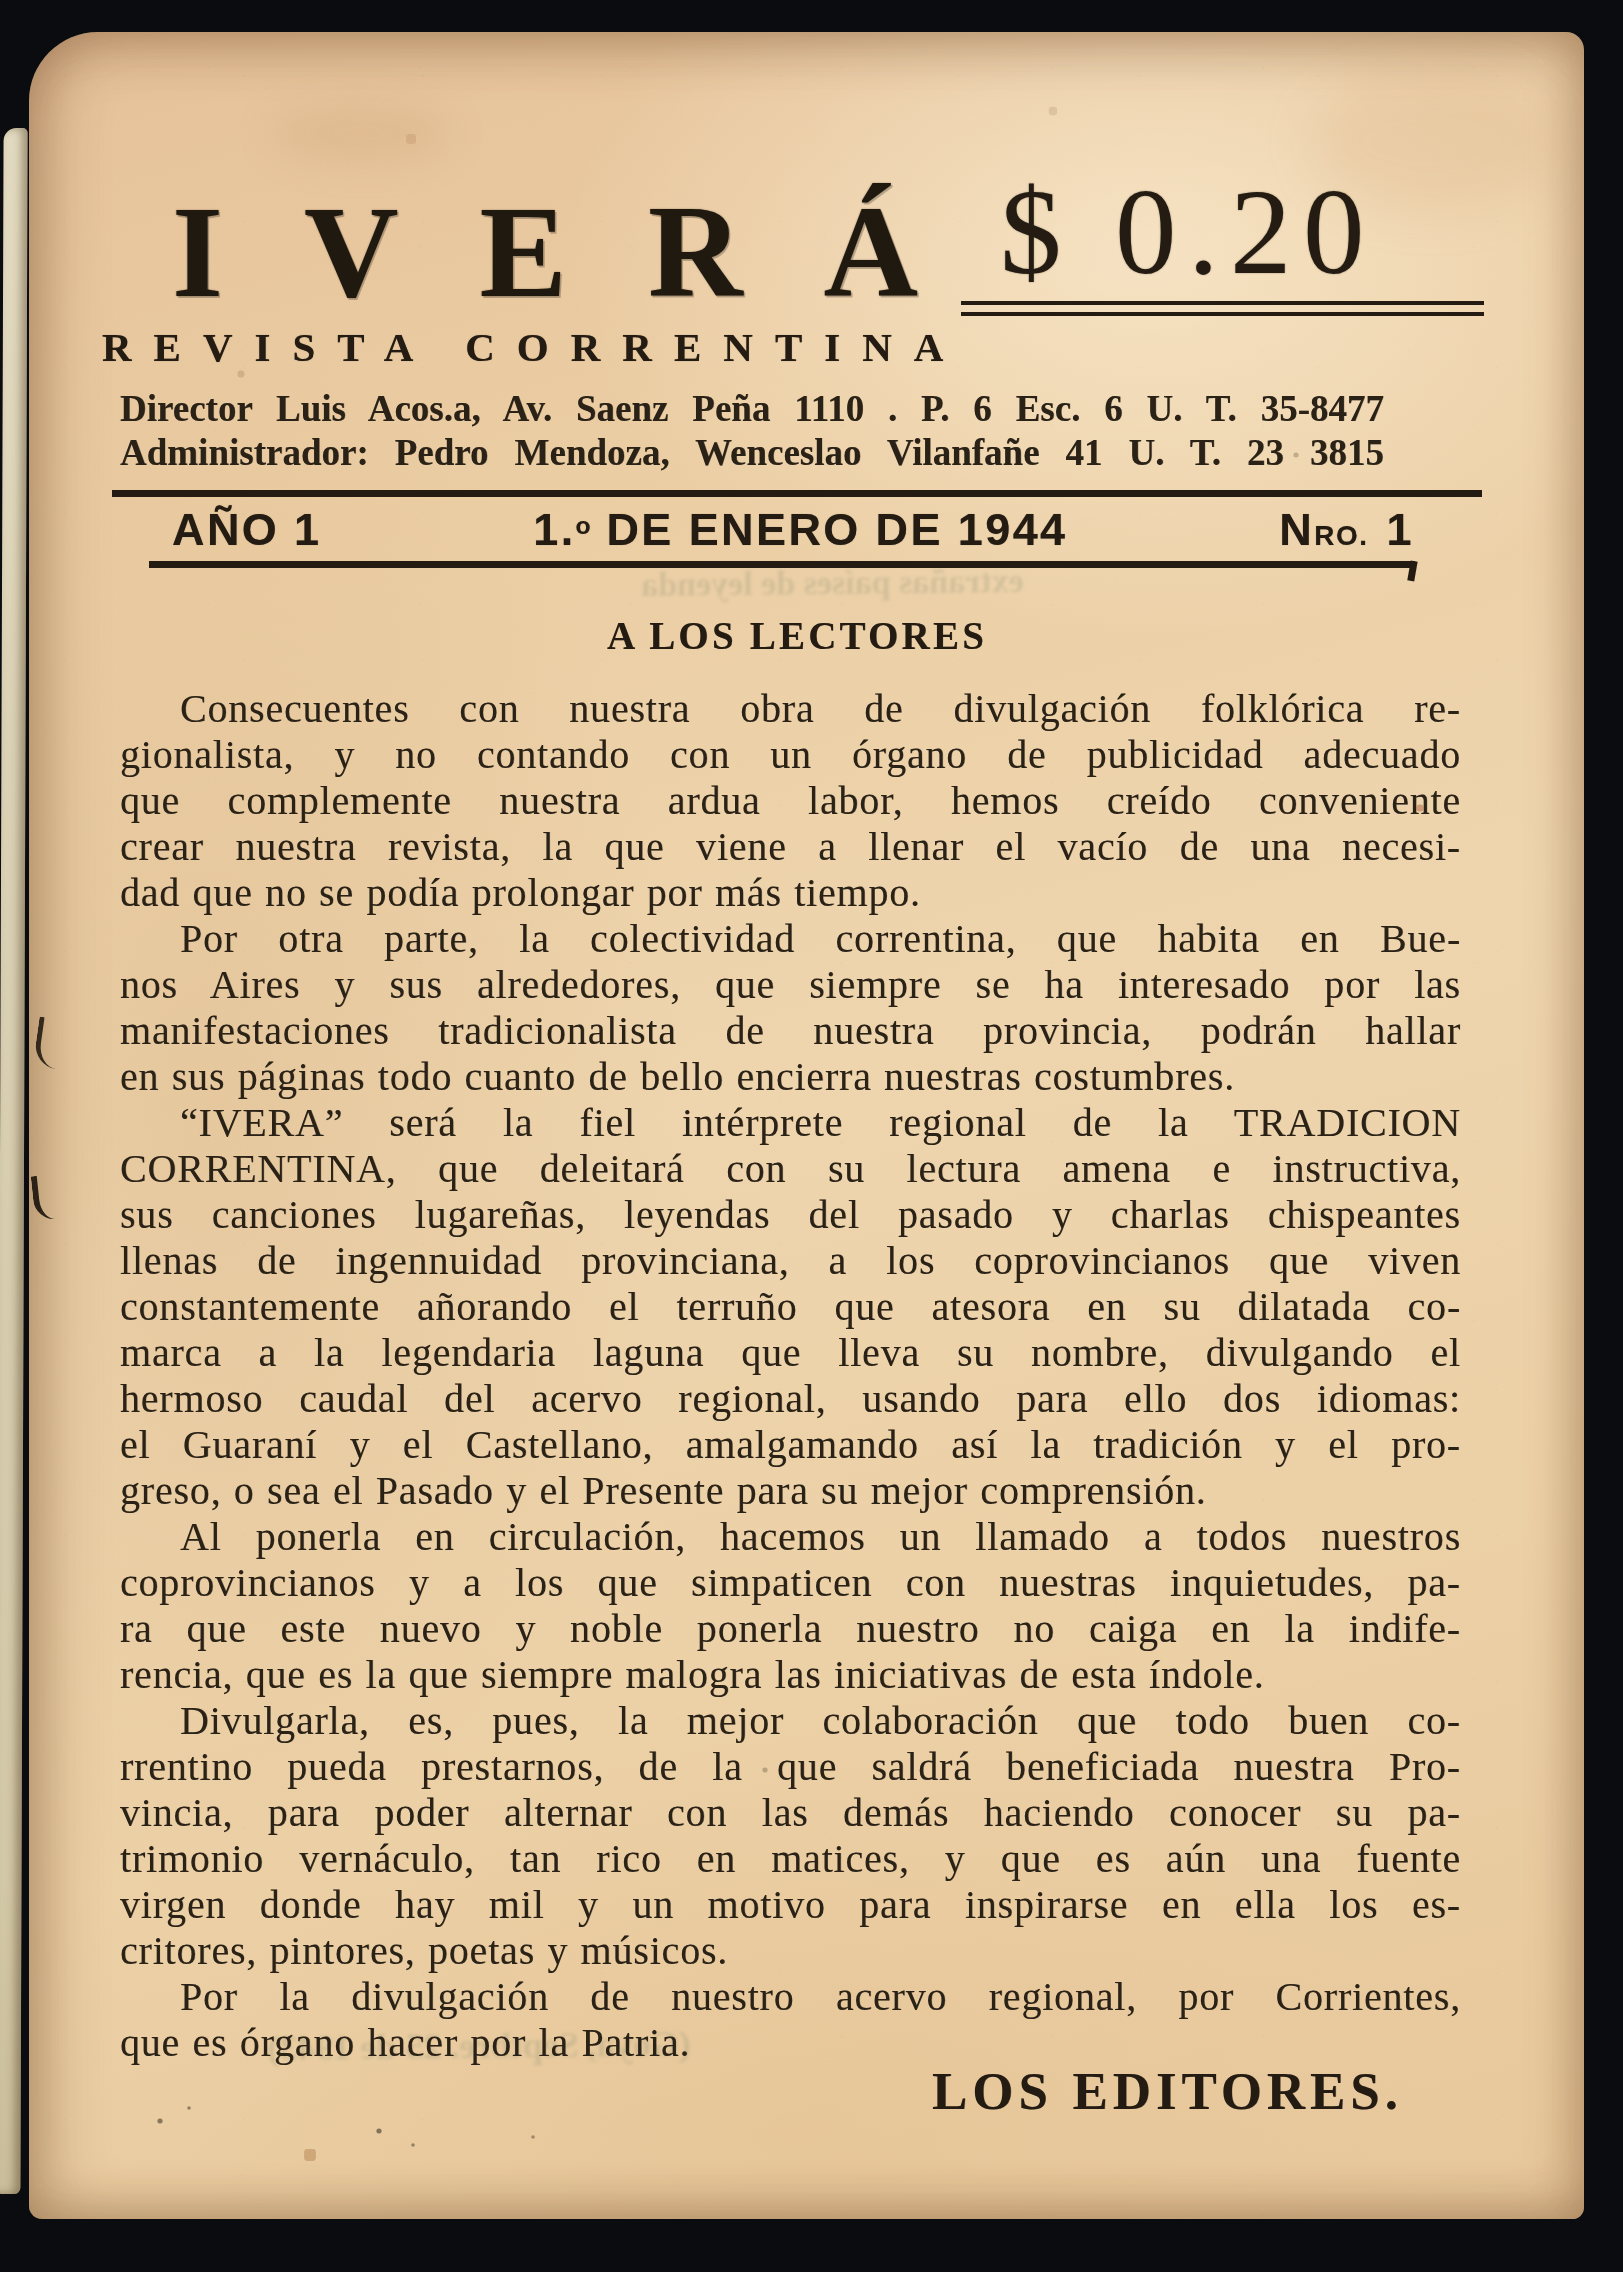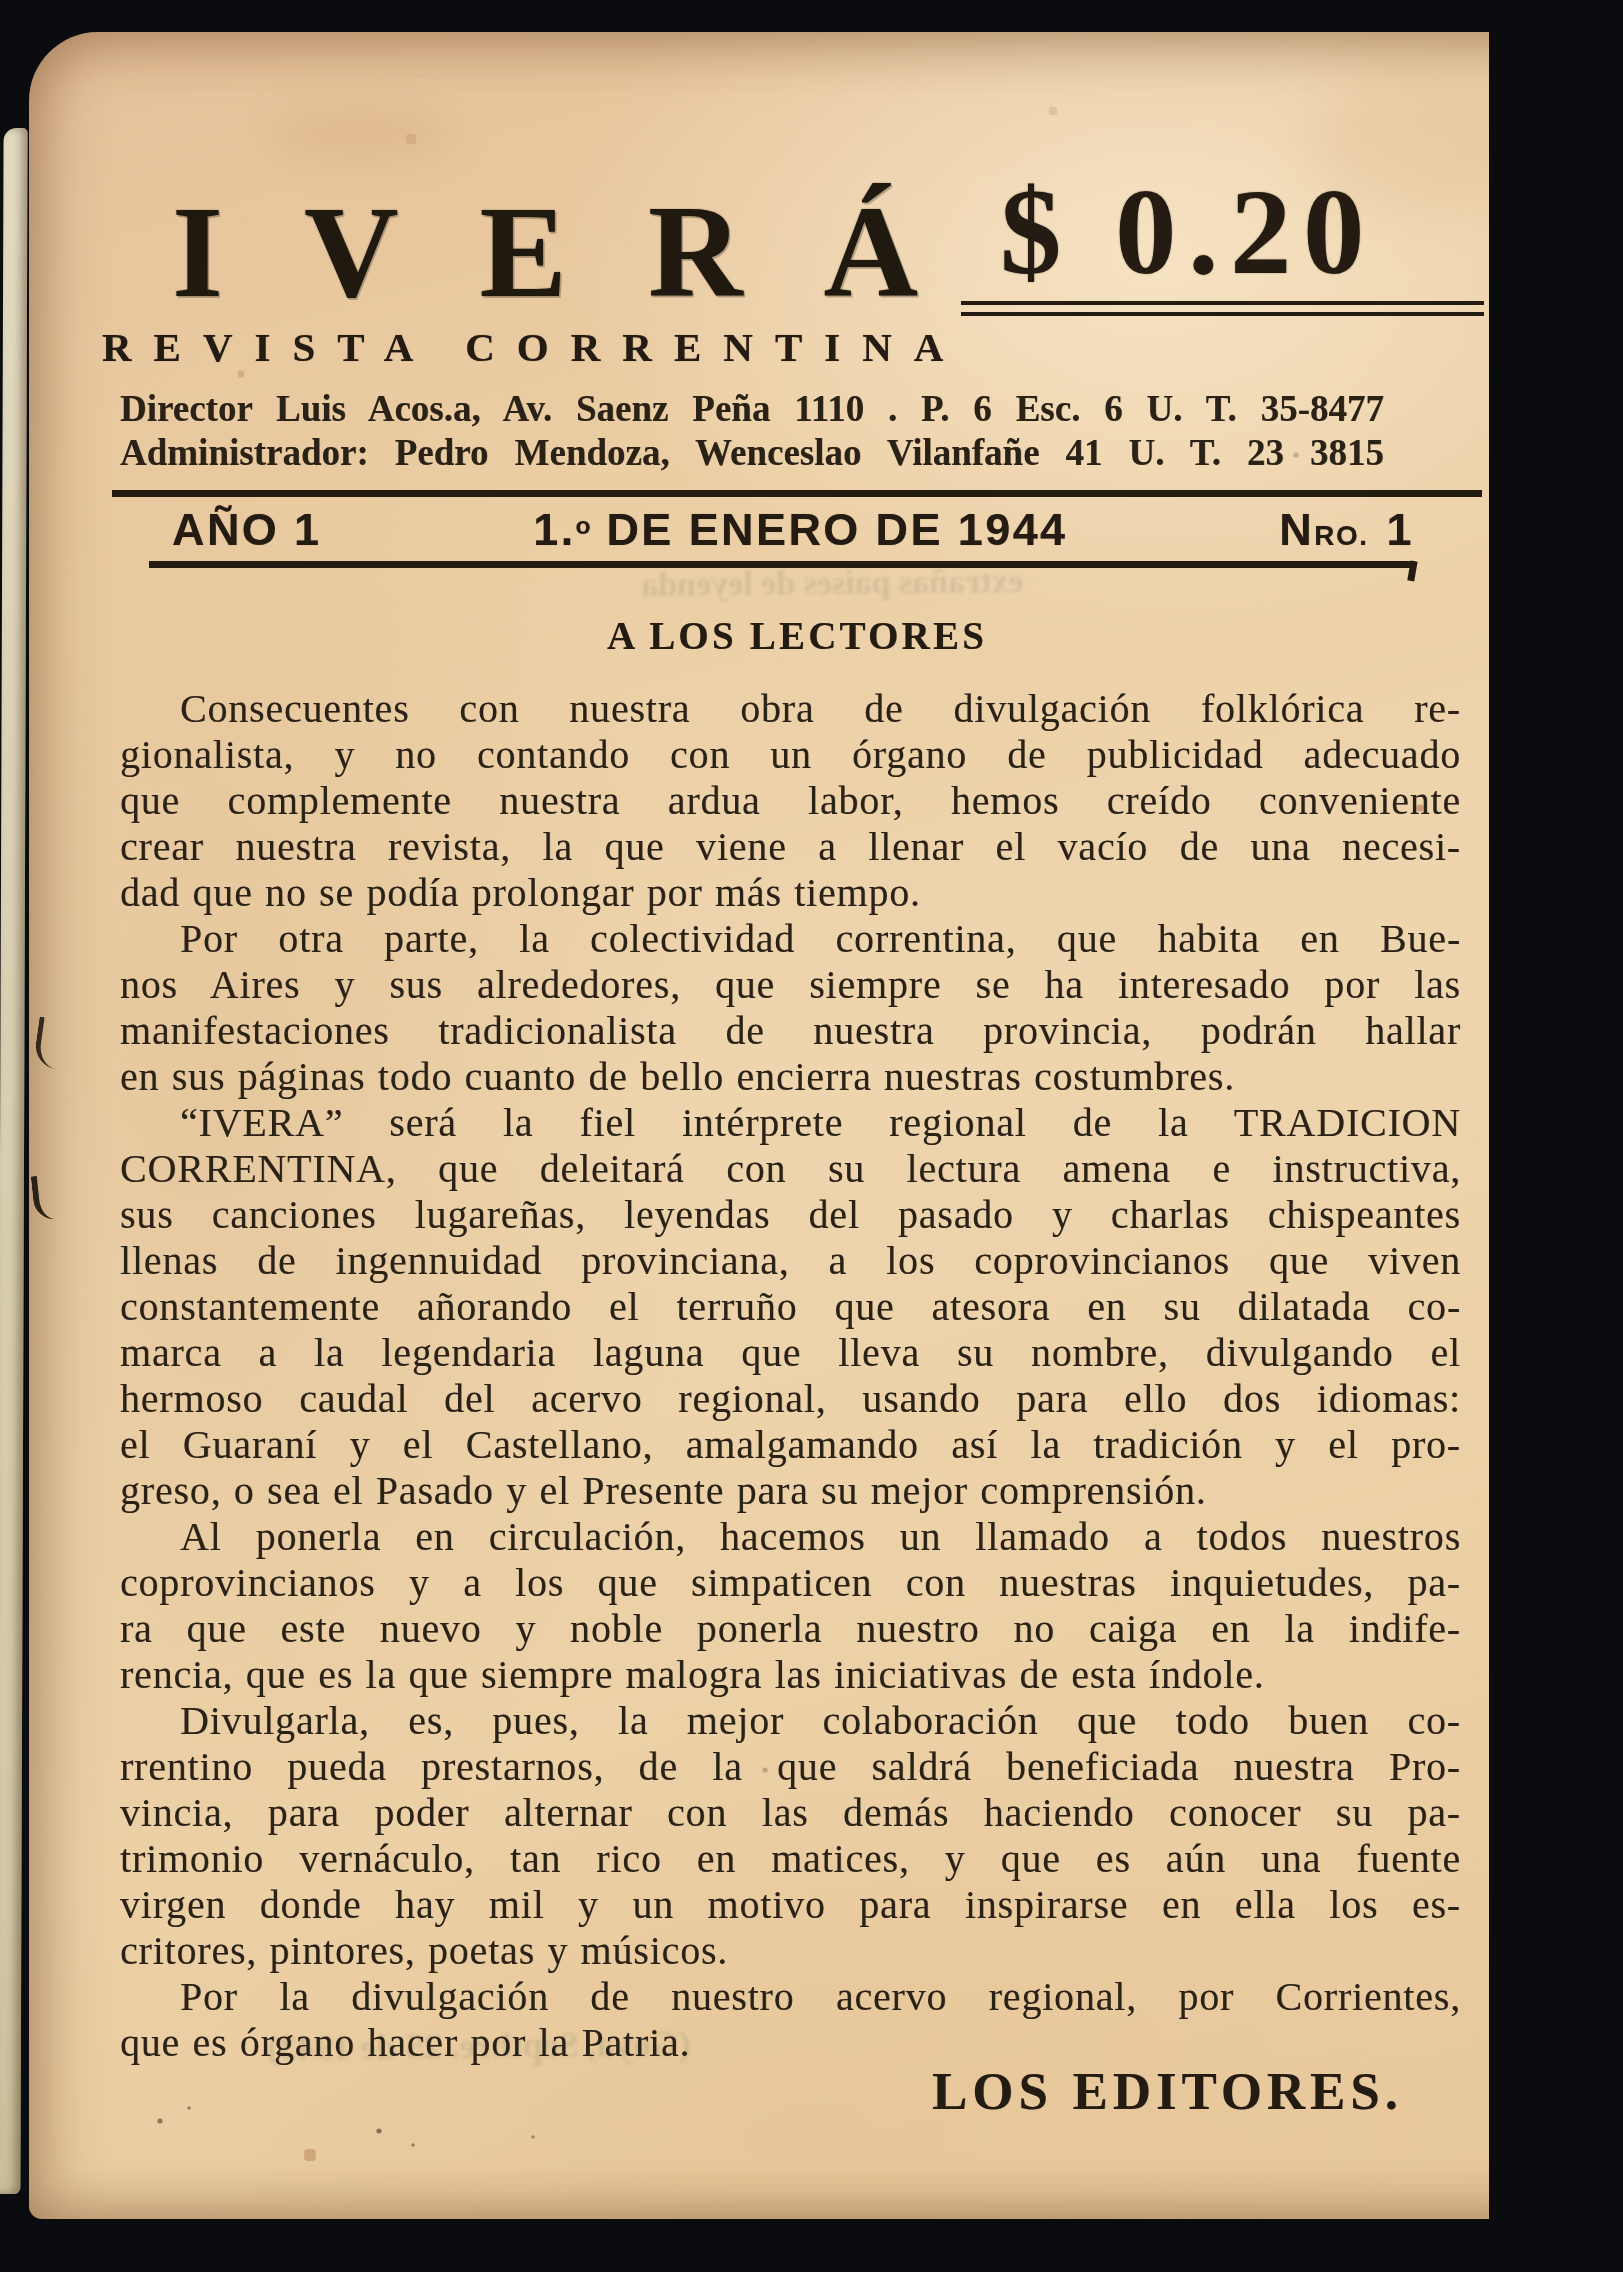--- a/index.html
+++ b/index.html
@@ -1,16 +1,16 @@
 <!DOCTYPE html>
 <html style="font-size:13px"><head>
 <meta charset="utf-8">
 <style>
   html,body{margin:0;padding:0;background:#0b0c10;}
-  .stage{position:relative;width:1489px;height:2273px;background:#0b0c10;overflow:hidden;
+  .stage{position:relative;width:1623px;height:2273px;background:#0b0c10;overflow:hidden;
          font-family:"Liberation Serif", serif;}
   
   .edge-strip{position:absolute;left:0;top:128px;width:24px;height:2066px;
       background:linear-gradient(180deg,#e2dac0,#d9cfb2 40%,#d2c7a6 85%,#c9bd9a);
       border-radius:13px 4.9px 6.5px 4.9px;transform:rotate(.2deg);
       box-shadow:inset -5.7px 0 8px rgba(80,60,30,.45);}
   
   .page{position:absolute;left:29px;top:32px;width:1555px;height:2187px;
       background:
         radial-gradient(974px 649px at 72% 10%, rgba(255,245,222,.55), transparent 60%),
@@ -28,21 +28,21 @@
         radial-gradient(2.4px 1.6px at 20% 30%, rgba(120,90,50,.12), transparent 60%),
         radial-gradient(1.6px 2.4px at 70% 60%, rgba(255,240,210,.20), transparent 60%),
         radial-gradient(1.6px 1.6px at 45% 80%, rgba(120,90,50,.10), transparent 60%),
         radial-gradient(2.4px 2.4px at 85% 20%, rgba(120,90,50,.09), transparent 60%);
       background-size:179px 146px,114px 130px,146px 114px,211px 179px;}
   .ink{color:#261f16;}
   
   .mast-title{position:absolute;left:143px;top:154px;font-size:131px;font-weight:bold;
       letter-spacing:81px;line-height:1;color:#20190f;
       text-shadow:1.6px 1.6px 0 rgba(36,28,18,.25), 0 0 1.6px rgba(36,28,18,.5);}
-  .mast-price{position:absolute;left:971px;top:138px;font-size:123px;font-weight:bold;
+  .mast-price{position:absolute;left:971px;top:138px;font-size:123px;font-weight:normal;
       letter-spacing:11.4px;line-height:1;color:#241c12;text-shadow:0 0 1.6px rgba(36,28,18,.5);}
   .price-rule{position:absolute;left:932px;top:269px;width:523px;height:6.5px;
       border-top:4.9px solid #241c12;border-bottom:4px solid #241c12;}
   .mast-sub{position:absolute;left:73px;top:291px;font-size:41px;font-weight:bold;
       letter-spacing:22px;color:#241c12;text-shadow:0 0 0.8px rgba(36,28,18,.6);}
   .mast-line{position:absolute;left:91px;width:1264px;font-size:37px;font-weight:bold;
       color:#2a2217;text-align:justify;text-align-last:justify;
       text-shadow:0.4px 0.4px 0 rgba(50,40,28,.4);}
   .mast-dir{top:355px;}
   .mast-adm{top:399px;}

